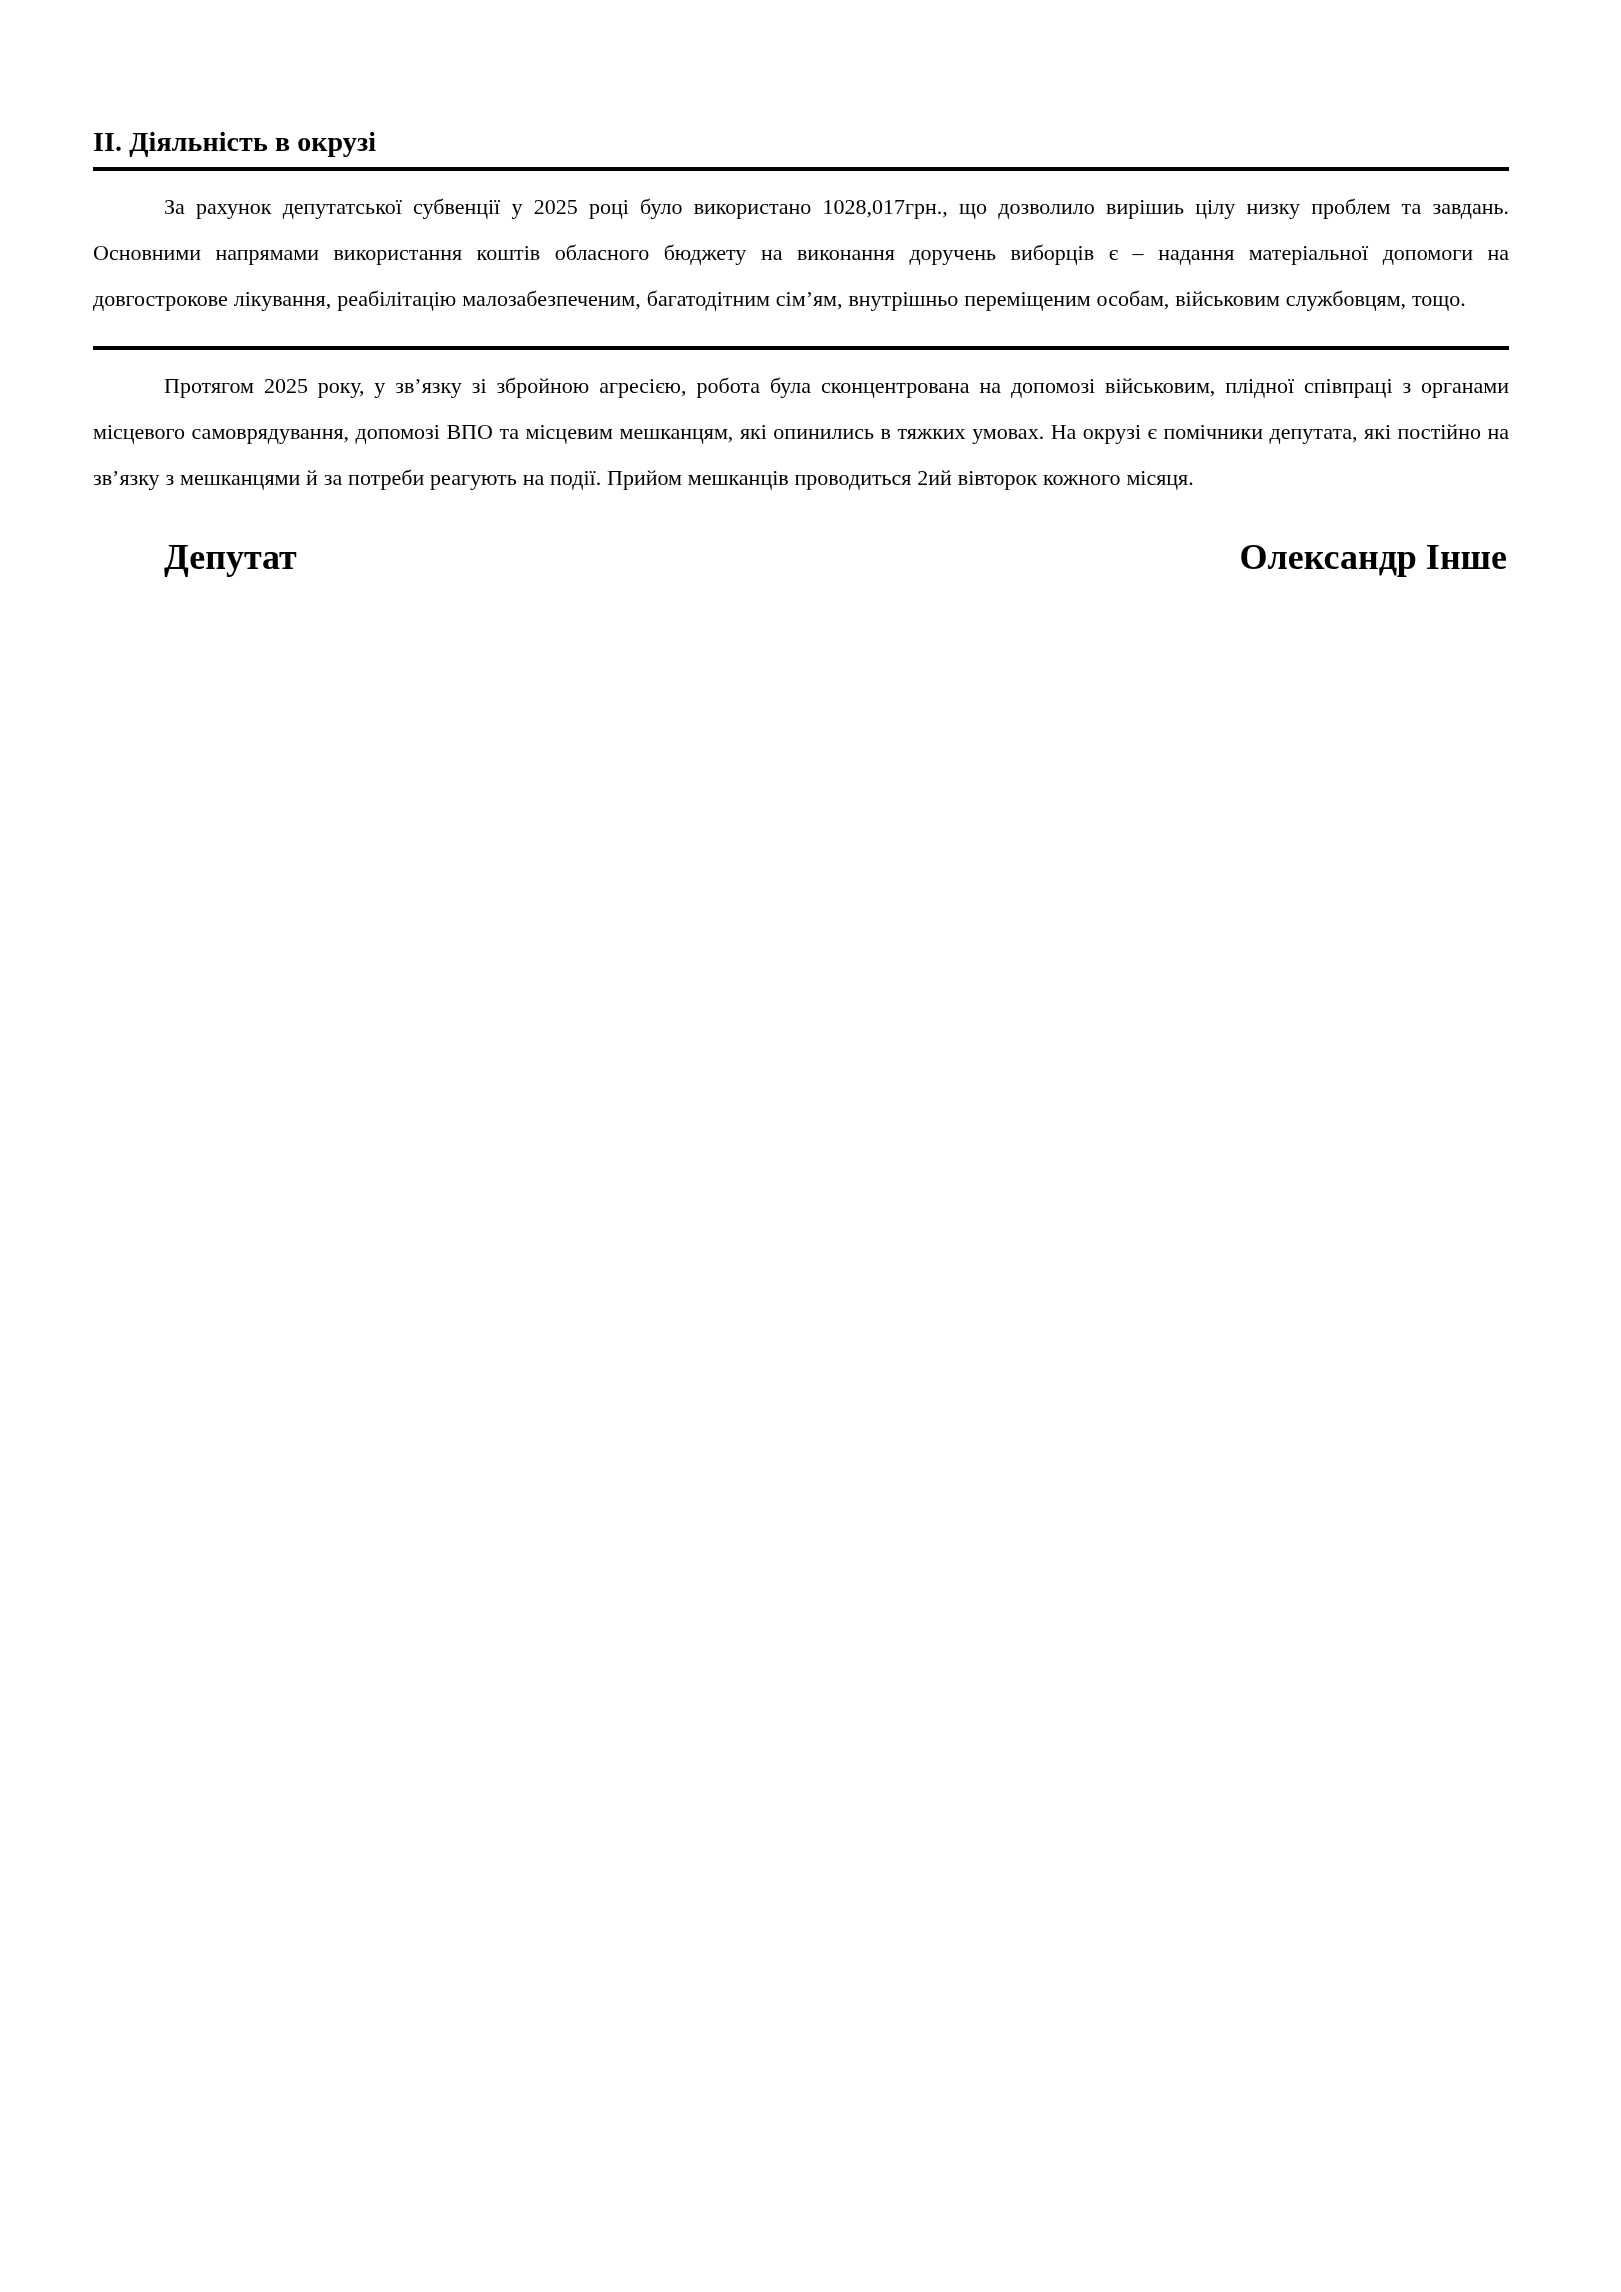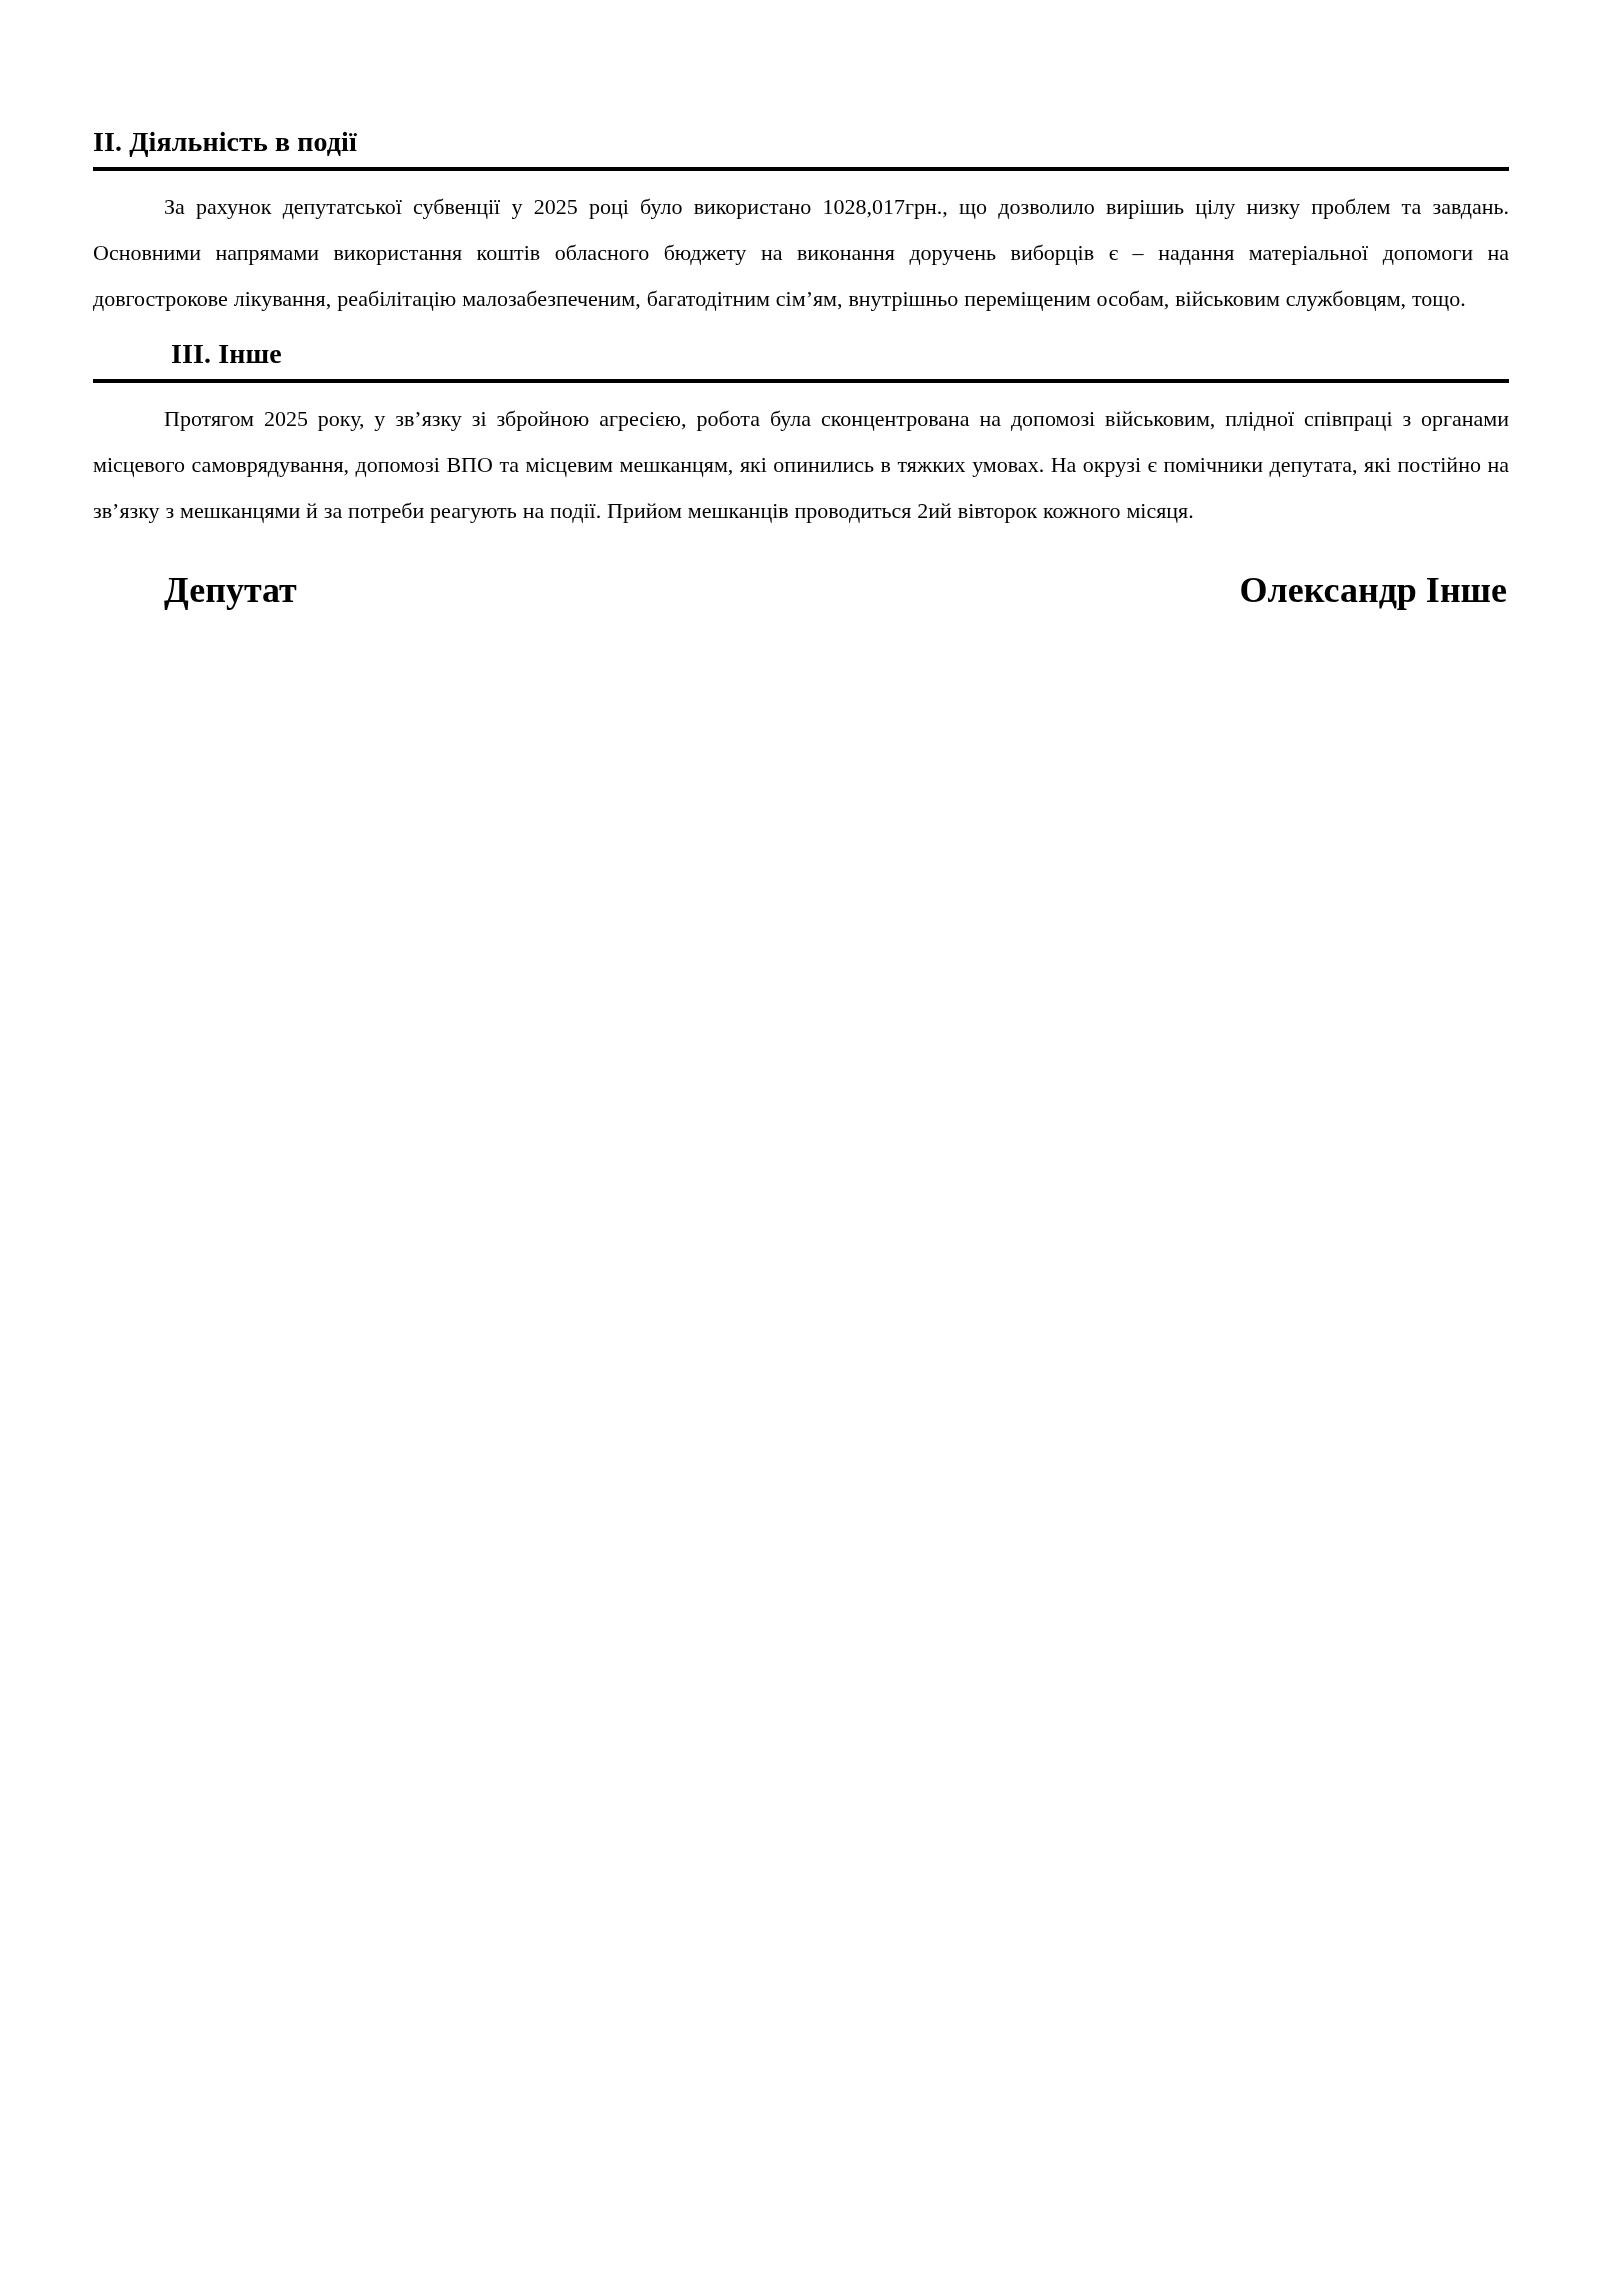--- a/index.html
+++ b/index.html
@@ -78,27 +78,26 @@
     white-space: nowrap;
     padding-right: 2px;
   }
 </style>
 </head>
 <body>
 
 <div class="page">
   <div class="content">
 
-    <h2 class="section-heading">II. Діяльність в події</h2>
+    <h2 class="section-heading">II. Діяльність в окрузі</h2>
     <hr class="rule">
     <p class="body-paragraph">За рахунок депутатської субвенції у 2025 році було використано 1028,017грн., що дозволило вирішиь цілу низку проблем та завдань. Основними напрямами використання коштів обласного бюджету на виконання доручень виборців є – надання матеріальної допомоги на довгострокове лікування, реабілітацію малозабезпеченим, багатодітним сім’ям, внутрішньо переміщеним особам, військовим службовцям, тощо.</p>
 
     <div class="gap-after-para-1"></div>
 
-    <h2 class="section-heading indent">III. Інше</h2>
     <hr class="rule">
     <p class="body-paragraph">Протягом 2025 року, у зв’язку зі збройною агресією, робота була сконцентрована на допомозі військовим, плідної співпраці з органами місцевого самоврядування, допомозі ВПО та місцевим мешканцям, які опинились в тяжких умовах. На окрузі є помічники депутата, які постійно на зв’язку з мешканцями й за потреби реагують на події.  Прийом мешканців проводиться 2ий вівторок  кожного місяця.</p>
 
     <div class="gap-after-para-2"></div>
 
     <div class="signature-row">
       <span class="signature-role">Депутат</span>
       <span class="signature-name">Олександр Інше</span>
     </div>
 

